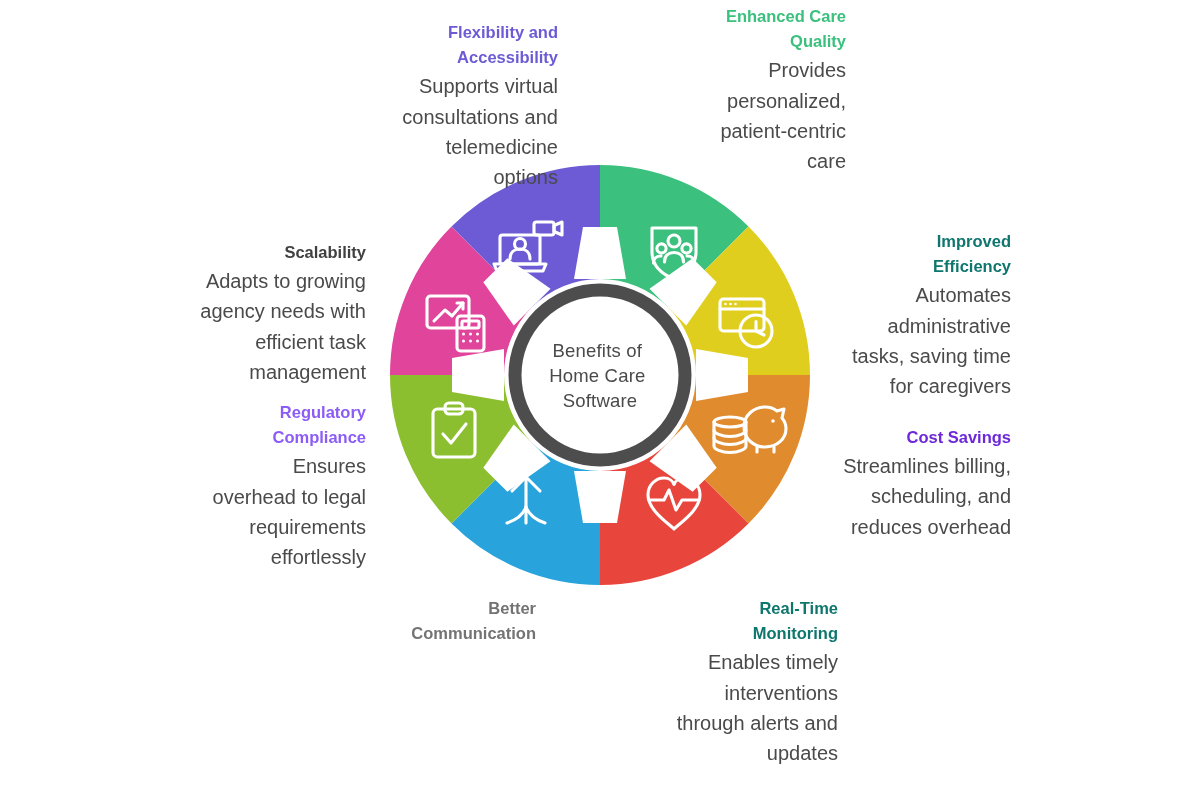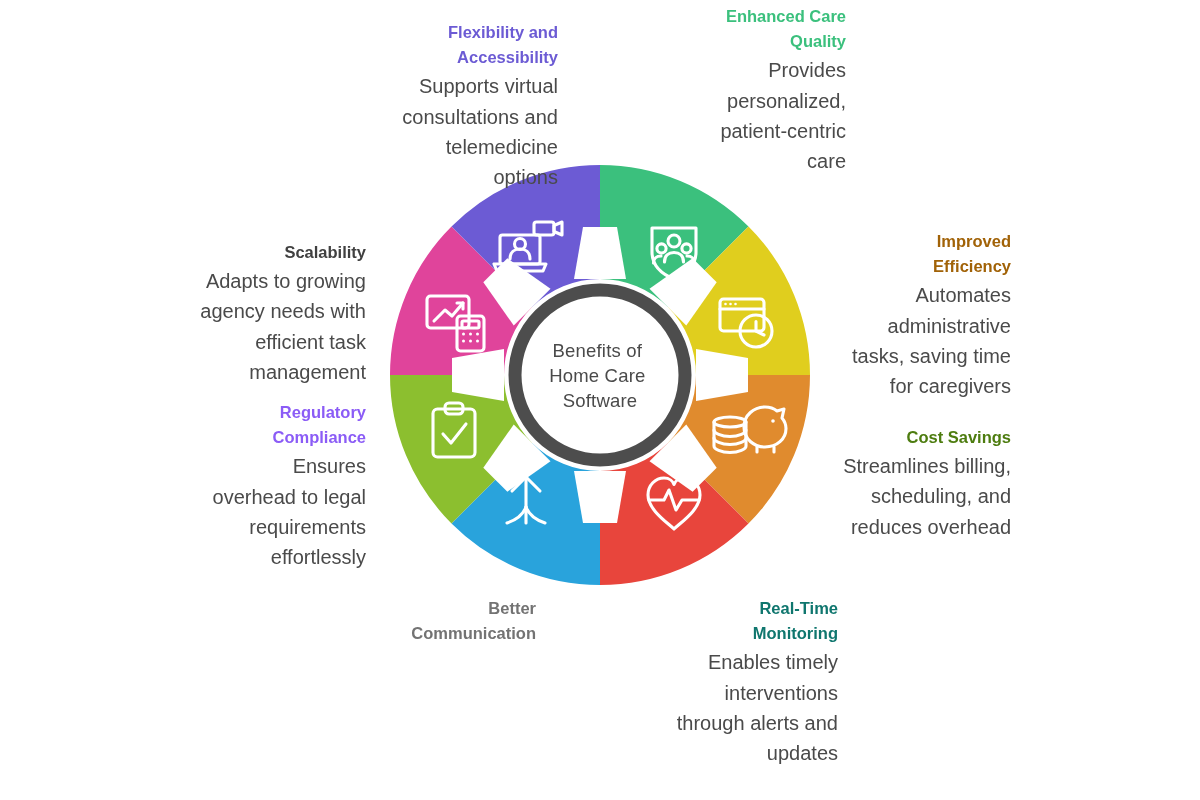--- a/index.html
+++ b/index.html
@@ -228,30 +228,30 @@
   <div class="callout ct-center" id="callout-enhanced">
     <p class="c-title" style="color:#3BC07D">Enhanced Care
 Quality</p>
     <p class="c-desc">Provides
 personalized,
 patient-centric
 care</p>
   </div>
 
   <div class="callout ct-center" id="callout-efficiency">
-    <p class="c-title" style="color:#a16207">Improved
+    <p class="c-title" style="color:#0f766e">Improved
 Efficiency</p>
     <p class="c-desc">Automates
 administrative
 tasks, saving time
 for caregivers</p>
   </div>
 
   <div class="callout ct-center" id="callout-cost">
-    <p class="c-title" style="color:#4d7c0f">Cost Savings</p>
+    <p class="c-title" style="color:#6d28d9">Cost Savings</p>
     <p class="c-desc">Streamlines billing,
 scheduling, and
 reduces overhead</p>
   </div>
 
   <div class="callout ct-center" id="callout-realtime">
     <p class="c-title" style="color:#0f766e">Real-Time
 Monitoring</p>
     <p class="c-desc">Enables timely
 interventions

